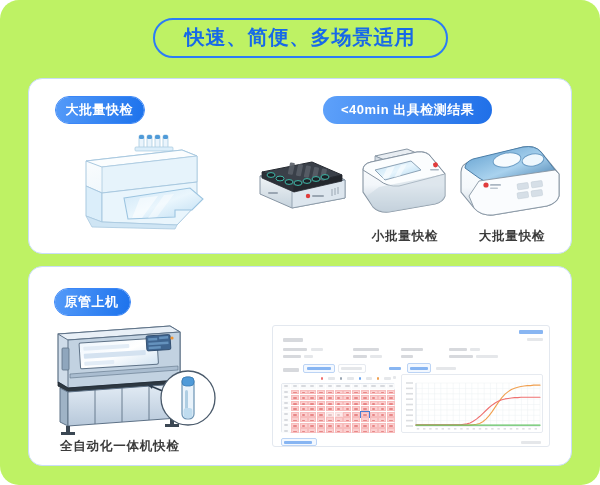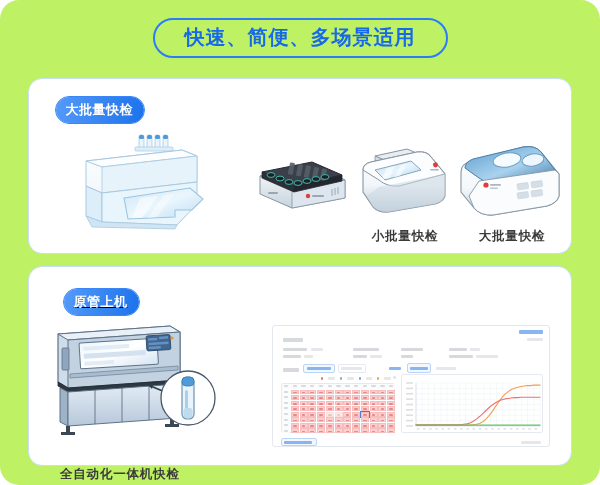--- a/index.html
+++ b/index.html
@@ -75,37 +75,37 @@
     padding:0 18px;
     border-radius:18px;
     background:linear-gradient(100deg,#5ea1fa 0%,#1f6fe8 100%);
     color:#fff; font-size:13px; font-weight:bold;
     white-space:nowrap;
     letter-spacing:0.5px;
   }
 
   #pill-ultrasonic { left:55px; top:96px; }
   #pill-40min { left:323px; top:96px; }
-  #pill-tube   { left:63px; top:288px;text-decoration:underline; }
+  #pill-tube   { left:54px; top:288px; }
   #pill-55min  { left:323px; top:288px; }
 
   
   .caption {
     position:absolute;
     font-size:12.5px;
     color:#3b3b3b;
     font-weight:bold;
     letter-spacing:0.8px;
     white-space:nowrap;
     text-align:center;
   }
   #cap-1 { left:261px; top:228px; width:72px; }
   #cap-2 { left:360px; top:228px; width:90px; }
   #cap-3 { left:467px; top:228px; width:90px; }
-  #cap-auto { left:60px; top:438px; width:160px; text-align:left;margin-top:28px; }
+  #cap-auto { left:60px; top:438px; width:160px; text-align:left; }
 
   
   .ill { position:absolute; }
   #ill-ultrasonic { left:62px; top:132px; width:160px; height:102px; }
   #ill-dev1 { left:252px; top:142px; width:100px; height:72px; }
   #ill-dev2 { left:355px; top:140px; width:100px; height:76px; }
   #ill-dev3 { left:455px; top:138px; width:112px; height:80px; }
   #ill-auto { left:52px; top:322px; width:172px; height:116px; }
   #ill-soft { left:272px; top:325px; width:278px; height:122px;
               border:1px solid #e3e8ef; border-radius:3px; background:#fff;
@@ -131,20 +131,21 @@
   <div class="title-wrap">
     <div class="title-pill">快速、简便、多场景适用</div>
   </div>
 
   <div class="panel" id="panel-top"></div>
 
   <div class="pill-split" id="pill-ultrasonic">
     <span class="seg-fill">大批量快检</span>
   </div>
 
+  <div class="pill-solid" id="pill-40min">&lt;40min 出具检测结果</div>
 
   <div class="ill" id="ill-ultrasonic">
     <svg width="160" height="102" viewBox="0 0 160 102">
       <defs>
         <linearGradient id="ubBody" x1="0" y1="0" x2="0" y2="1">
           <stop offset="0" stop-color="#ffffff"></stop>
             <stop offset="1" stop-color="#d9ecfa"></stop>
         </linearGradient>
         <linearGradient id="ubTop" x1="0" y1="0" x2="1" y2="1">
           <stop offset="0" stop-color="#fdfefe"></stop>

